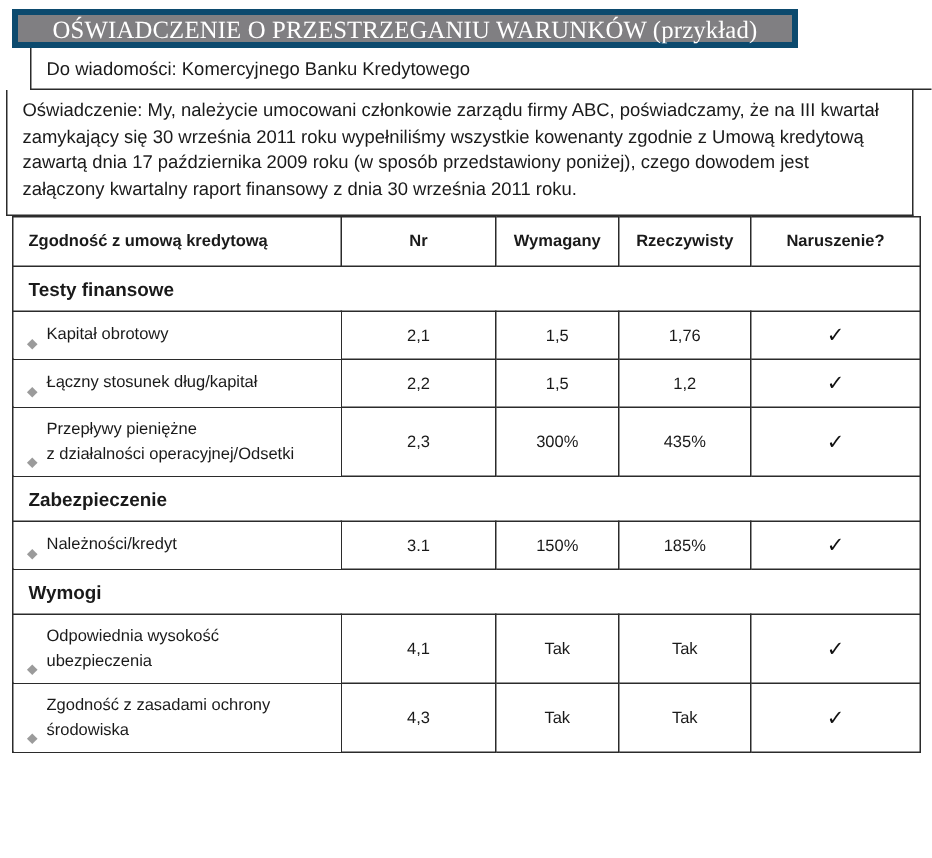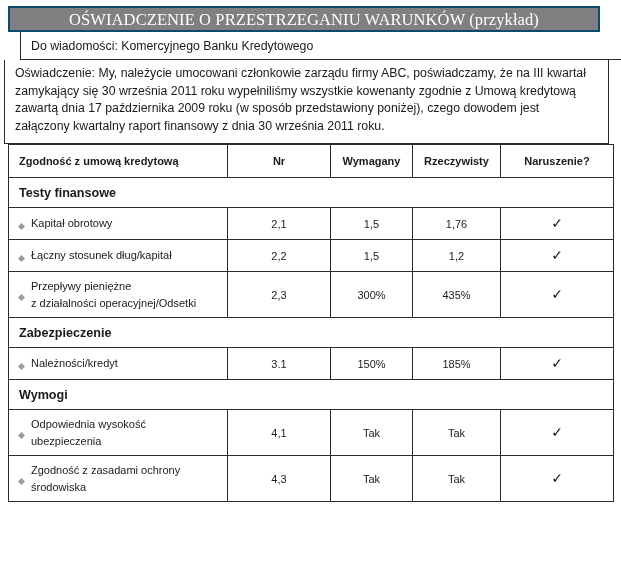--- a/index.html
+++ b/index.html
@@ -20,27 +20,27 @@
     width: 621px;
     height: 572px;
     box-sizing: border-box;
   }
 
   
   .title-bar {
     position: absolute;
     left: 8px;
     top: 6px;
-    width: 592px;
+    width: 524px;
     height: 26px;
     background: #807f82;
-    border: 2px solid #0c4a6e;
+    border: 4px solid #0c4a6e;
     box-sizing: border-box;
     display: flex;
-    align-items: flex-end;
+    align-items: flex-start;
     justify-content: center;
   }
   .title-bar .title-text {
     font-family: "Liberation Serif", serif;
     font-size: 16.5px;
     color: #ffffff;
     letter-spacing: 0.1px;
     white-space: nowrap;
   }
 
@@ -143,21 +143,21 @@
   tr.item-row td.act {
     text-align: center;
   }
   tr.item-row td.viol {
     text-align: center;
     font-size: 13px;
   }
 
   .bullet-item {
     display: flex;
-    align-items: center;
+    align-items: flex-end;
     gap: 7px;
     line-height: 16.5px;
   }
   .bullet-mark {
     flex: 0 0 auto;
     margin-top: 5px;
     width: 5px;
     height: 5px;
     background: #9b9b9b;
     transform: rotate(45deg);

